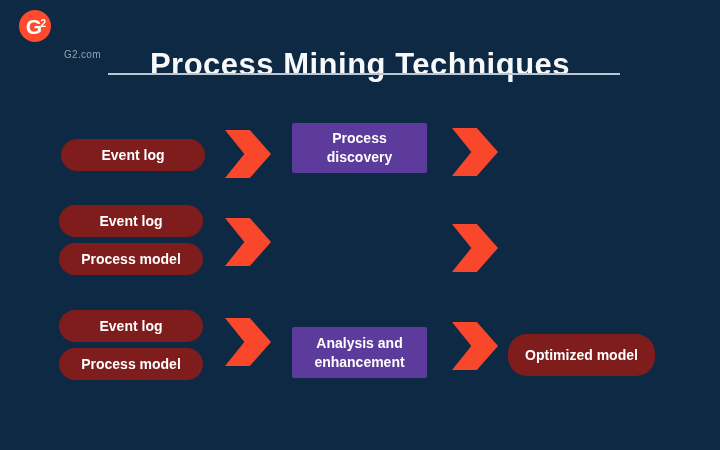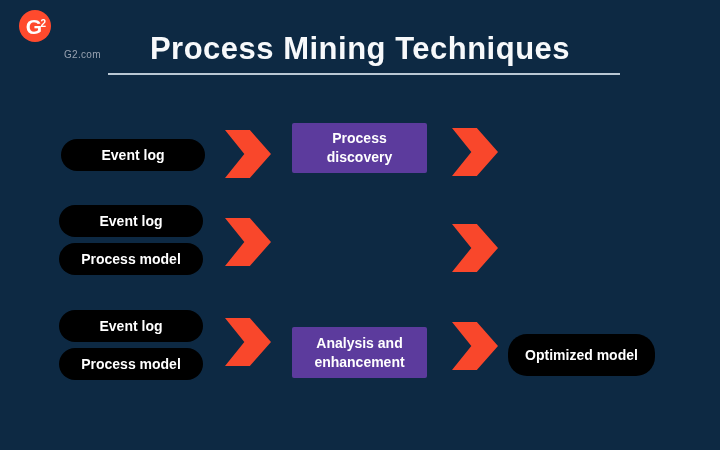--- a/index.html
+++ b/index.html
@@ -27,30 +27,30 @@
   }
   .site-label{
     position:absolute;left:64px;top:22px;
     color:#97a1b0;font-size:10px;letter-spacing:.3px;margin-top:27px;
   }
   
   .title{
     position:absolute;left:0;right:0;top:31px;
     text-align:center;
     color:#f7f9fb;font-size:31px;font-weight:bold;letter-spacing:.5px;
-    margin:0;
+    margin:16px;
   }
   .title-underline{
     position:absolute;left:108px;top:73px;
     width:512px;height:2px;background:#b9c7d4;
   }
   
   .pill{
     position:absolute;
-    background:#000000;border-radius:17px;
+    background:#7f1d1d;border-radius:17px;
     color:#ffffff;font-weight:bold;font-size:14px;
     display:flex;align-items:center;justify-content:center;
     text-align:center;line-height:18px;
     width:144px;height:31px;
     box-sizing:border-box;padding:16px 10px;
   }
   .proc{
     position:absolute;
     background:#5c3b9d;border-radius:2px;
     color:#ffffff;font-weight:bold;font-size:14px;

